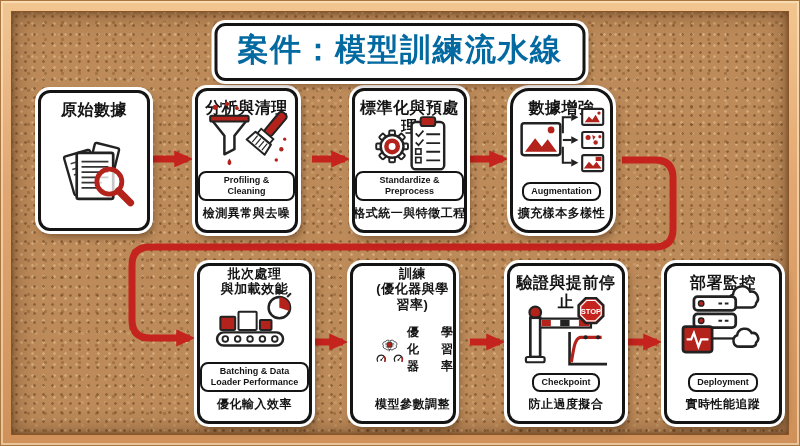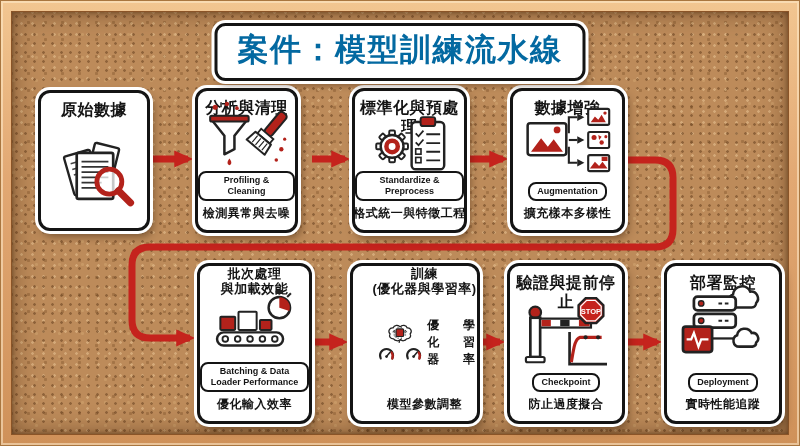--- a/index.html
+++ b/index.html
@@ -142,21 +142,21 @@
         <path d="M57 30 l3.5 3.5 l6 -7 M57 41 l3.5 3.5 l6 -7" stroke="#222" stroke-width="2.2" fill="none"></path>
         <rect x="57" y="49" width="6.5" height="6.5" fill="none" stroke="#222" stroke-width="2"></rect>
         <rect x="57" y="59.5" width="6.5" height="6.5" fill="none" stroke="#222" stroke-width="2"></rect>
         <path d="M70 31 H87 M70 42 H87 M70 52.5 H87 M70 63 H87" stroke="#222" stroke-width="2.2"></path>
       </svg>
     </div>
     <div class="badge">Standardize &amp; Preprocess</div>
     <div class="subtitle">格式統一與特徵工程</div>
   </div>
 
-  <div class="card" style="left:510px;top:88px;width:115px;height:145px;">
+  <div class="card" style="left:510px;top:88px;width:103px;height:145px;border-radius:19px;">
     <div class="card-title">數據增強</div>
     <div class="icon-wrap">
       <svg width="96" height="74" viewBox="0 0 104 88">
         <rect x="4" y="24" width="46" height="38" rx="3" fill="#fff" stroke="#222" stroke-width="3"></rect>
         <path d="M8 58 l12 -16 l8 10 l7 -9 l11 15 z" fill="#b3221b"></path>
         <circle cx="39" cy="32" r="4" fill="#b3221b"></circle>
         <g stroke="#222" stroke-width="2.5" fill="none">
           <path d="M53 36 V17 H63"></path>
             <path d="M53 44 H63"></path>
             <path d="M53 52 V71 H63"></path>
@@ -202,21 +202,21 @@
             <circle cx="44" cy="63" r="3.4"></circle>
           <circle cx="59" cy="63" r="3.4"></circle>
             <circle cx="74" cy="63" r="3.4"></circle>
         </g>
       </svg>
     </div>
     <div class="badge">Batching &amp; Data Loader Performance</div>
     <div class="subtitle">優化輸入效率</div>
   </div>
 
-  <div class="card" style="left:350px;top:263px;width:130px;height:161px;padding-left:19px;">
+  <div class="card" style="left:350px;top:263px;width:106px;height:161px;padding-left:19px;">
     <div class="card-title two-line">
       <div>訓練</div>
         <div>(優化器與學習率)</div>
     </div>
     <div class="icon-wrap">
       <svg width="104" height="62" viewBox="0 0 110 86">
         <path d="M43 33 C37 33 33 28 36 23 C31 18 35 10 42 11 C44 5 53 4 56 9 C60 4 69 5 70 11 C77 10 81 18 76 23 C79 28 75 33 69 33 C66 37 60 38 57 34 C53 38 46 37 43 33 Z" fill="#fff" stroke="#222" stroke-width="2.5" stroke-linejoin="round"></path>
         <path d="M55 36 L54 41" stroke="#222" stroke-width="2.5"></path>
         <path d="M41 19 q3 -3 6 0 M64 19 q3 -3 6 0 M45 28 q3 3 6 0" stroke="#222" stroke-width="1.6" fill="none"></path>
         <rect x="48" y="13" width="15" height="15" rx="2" fill="#b3221b" stroke="#222" stroke-width="2.4"></rect>

